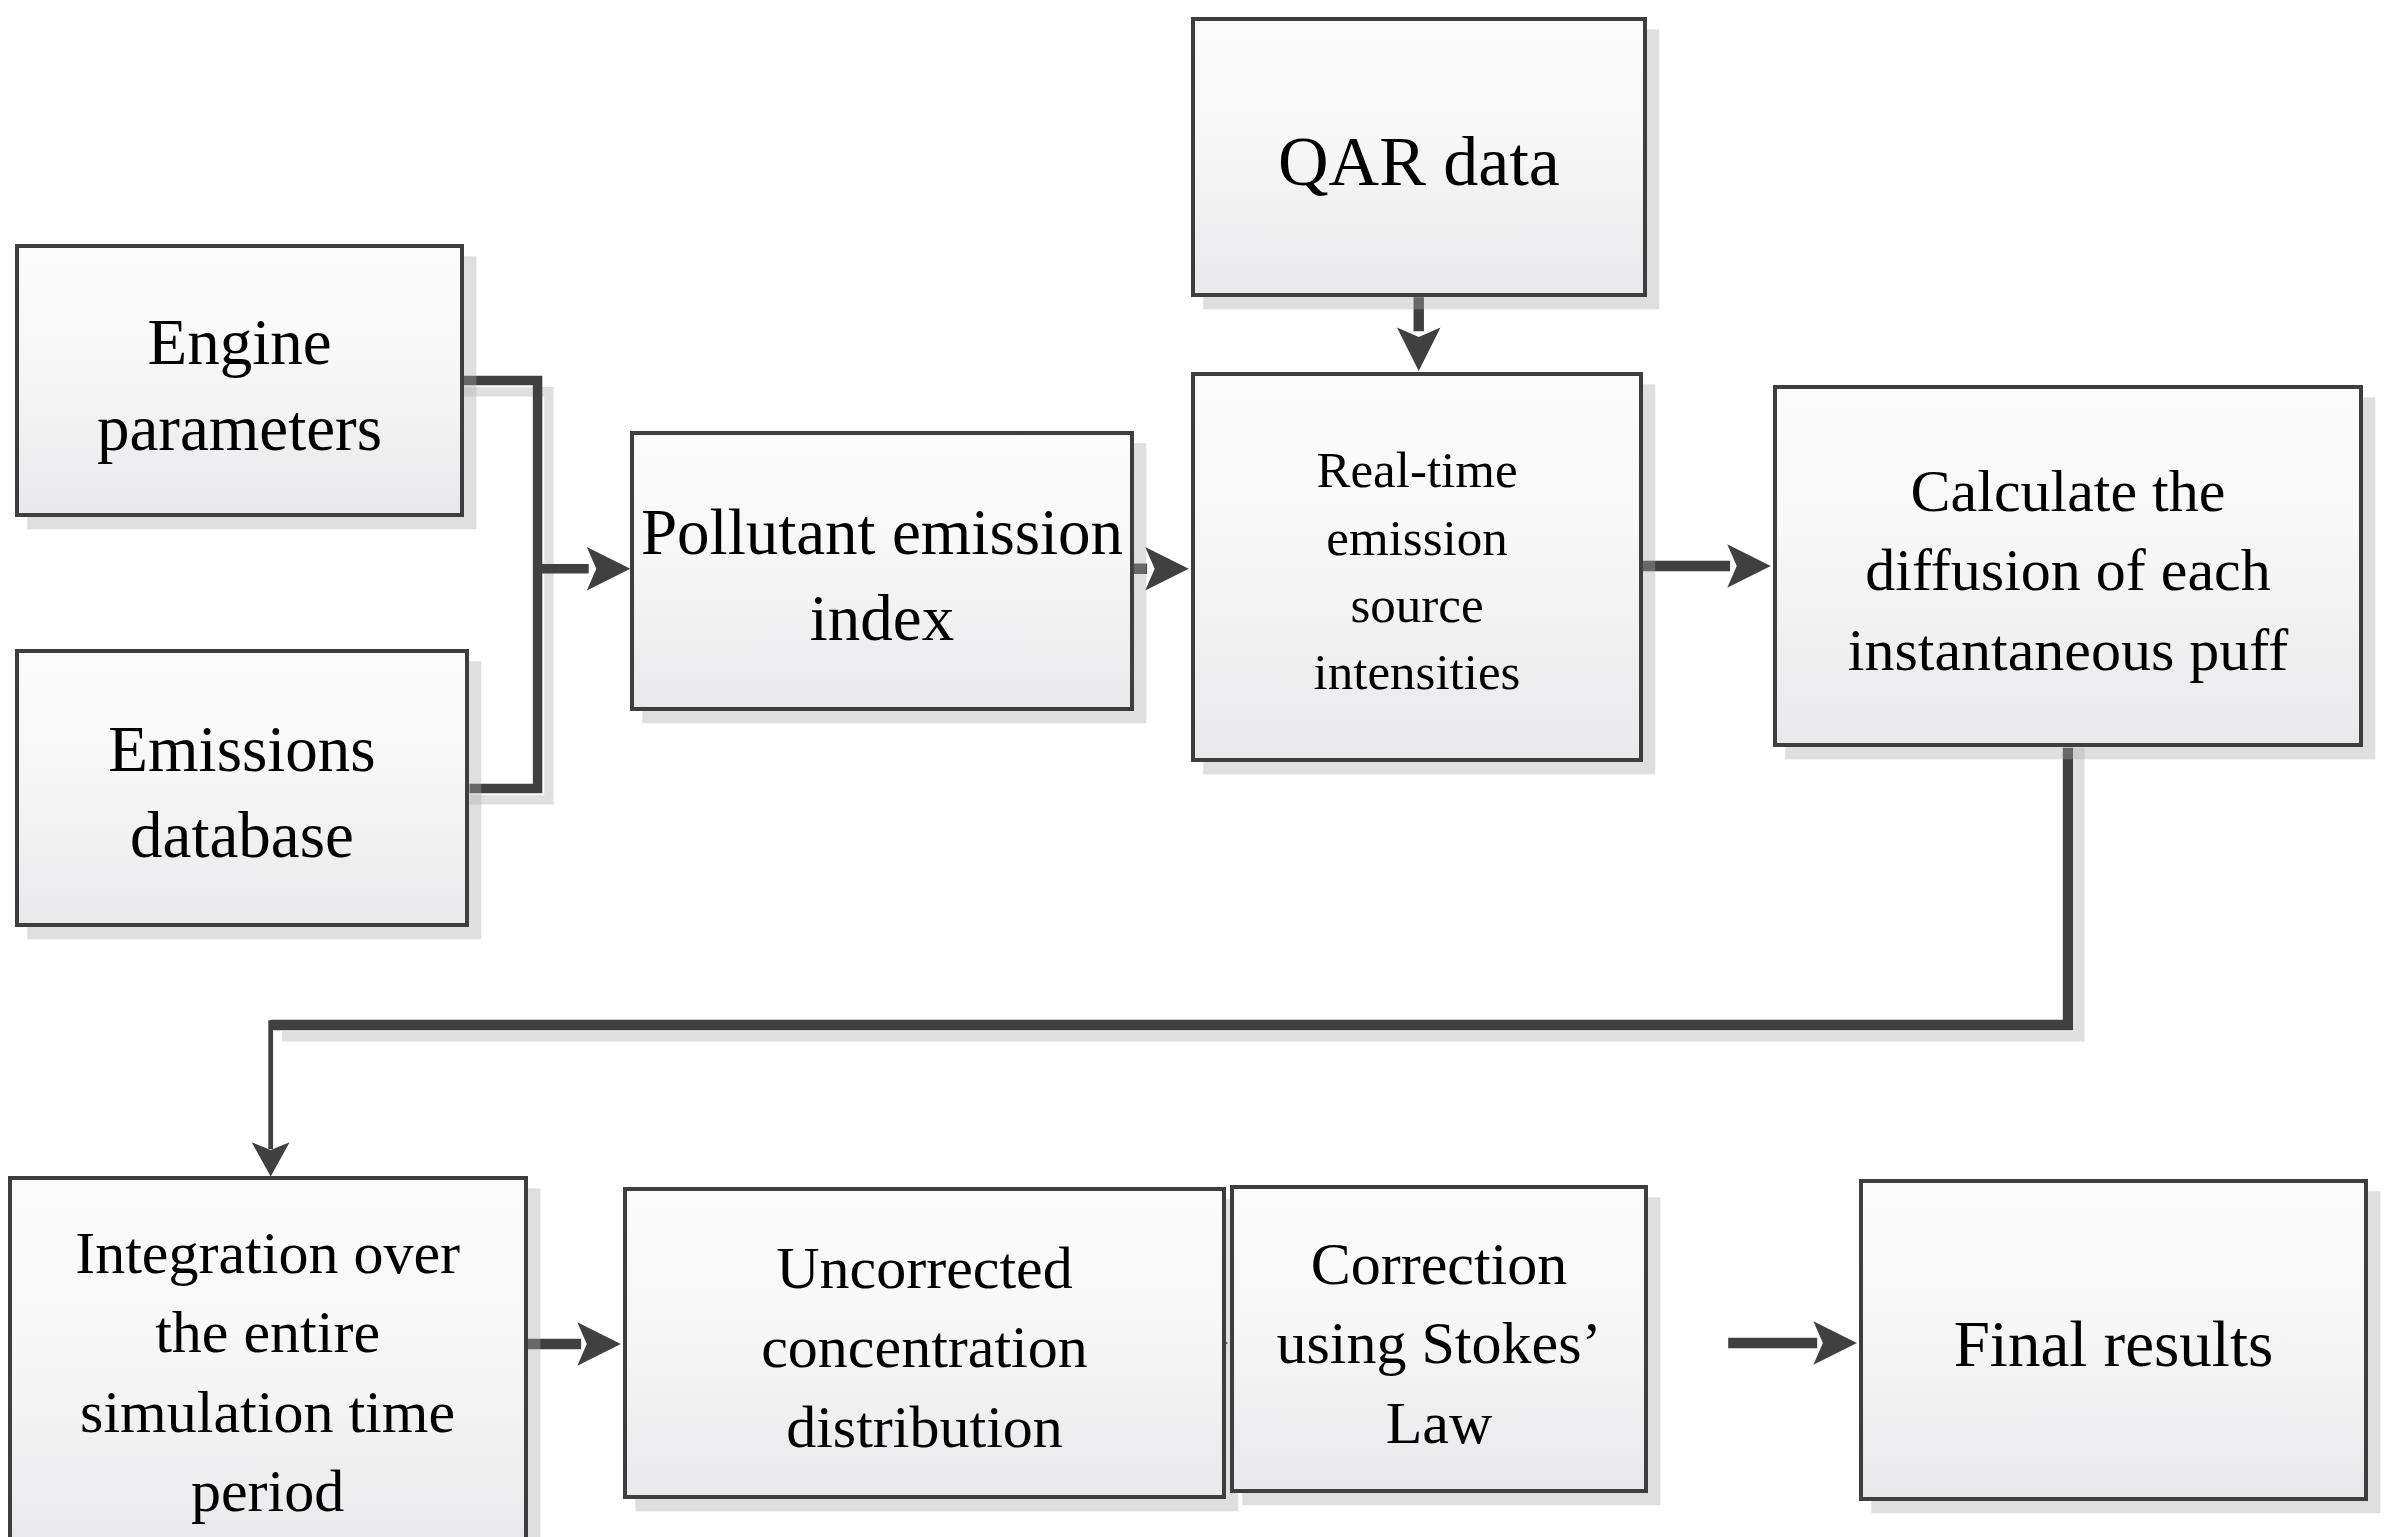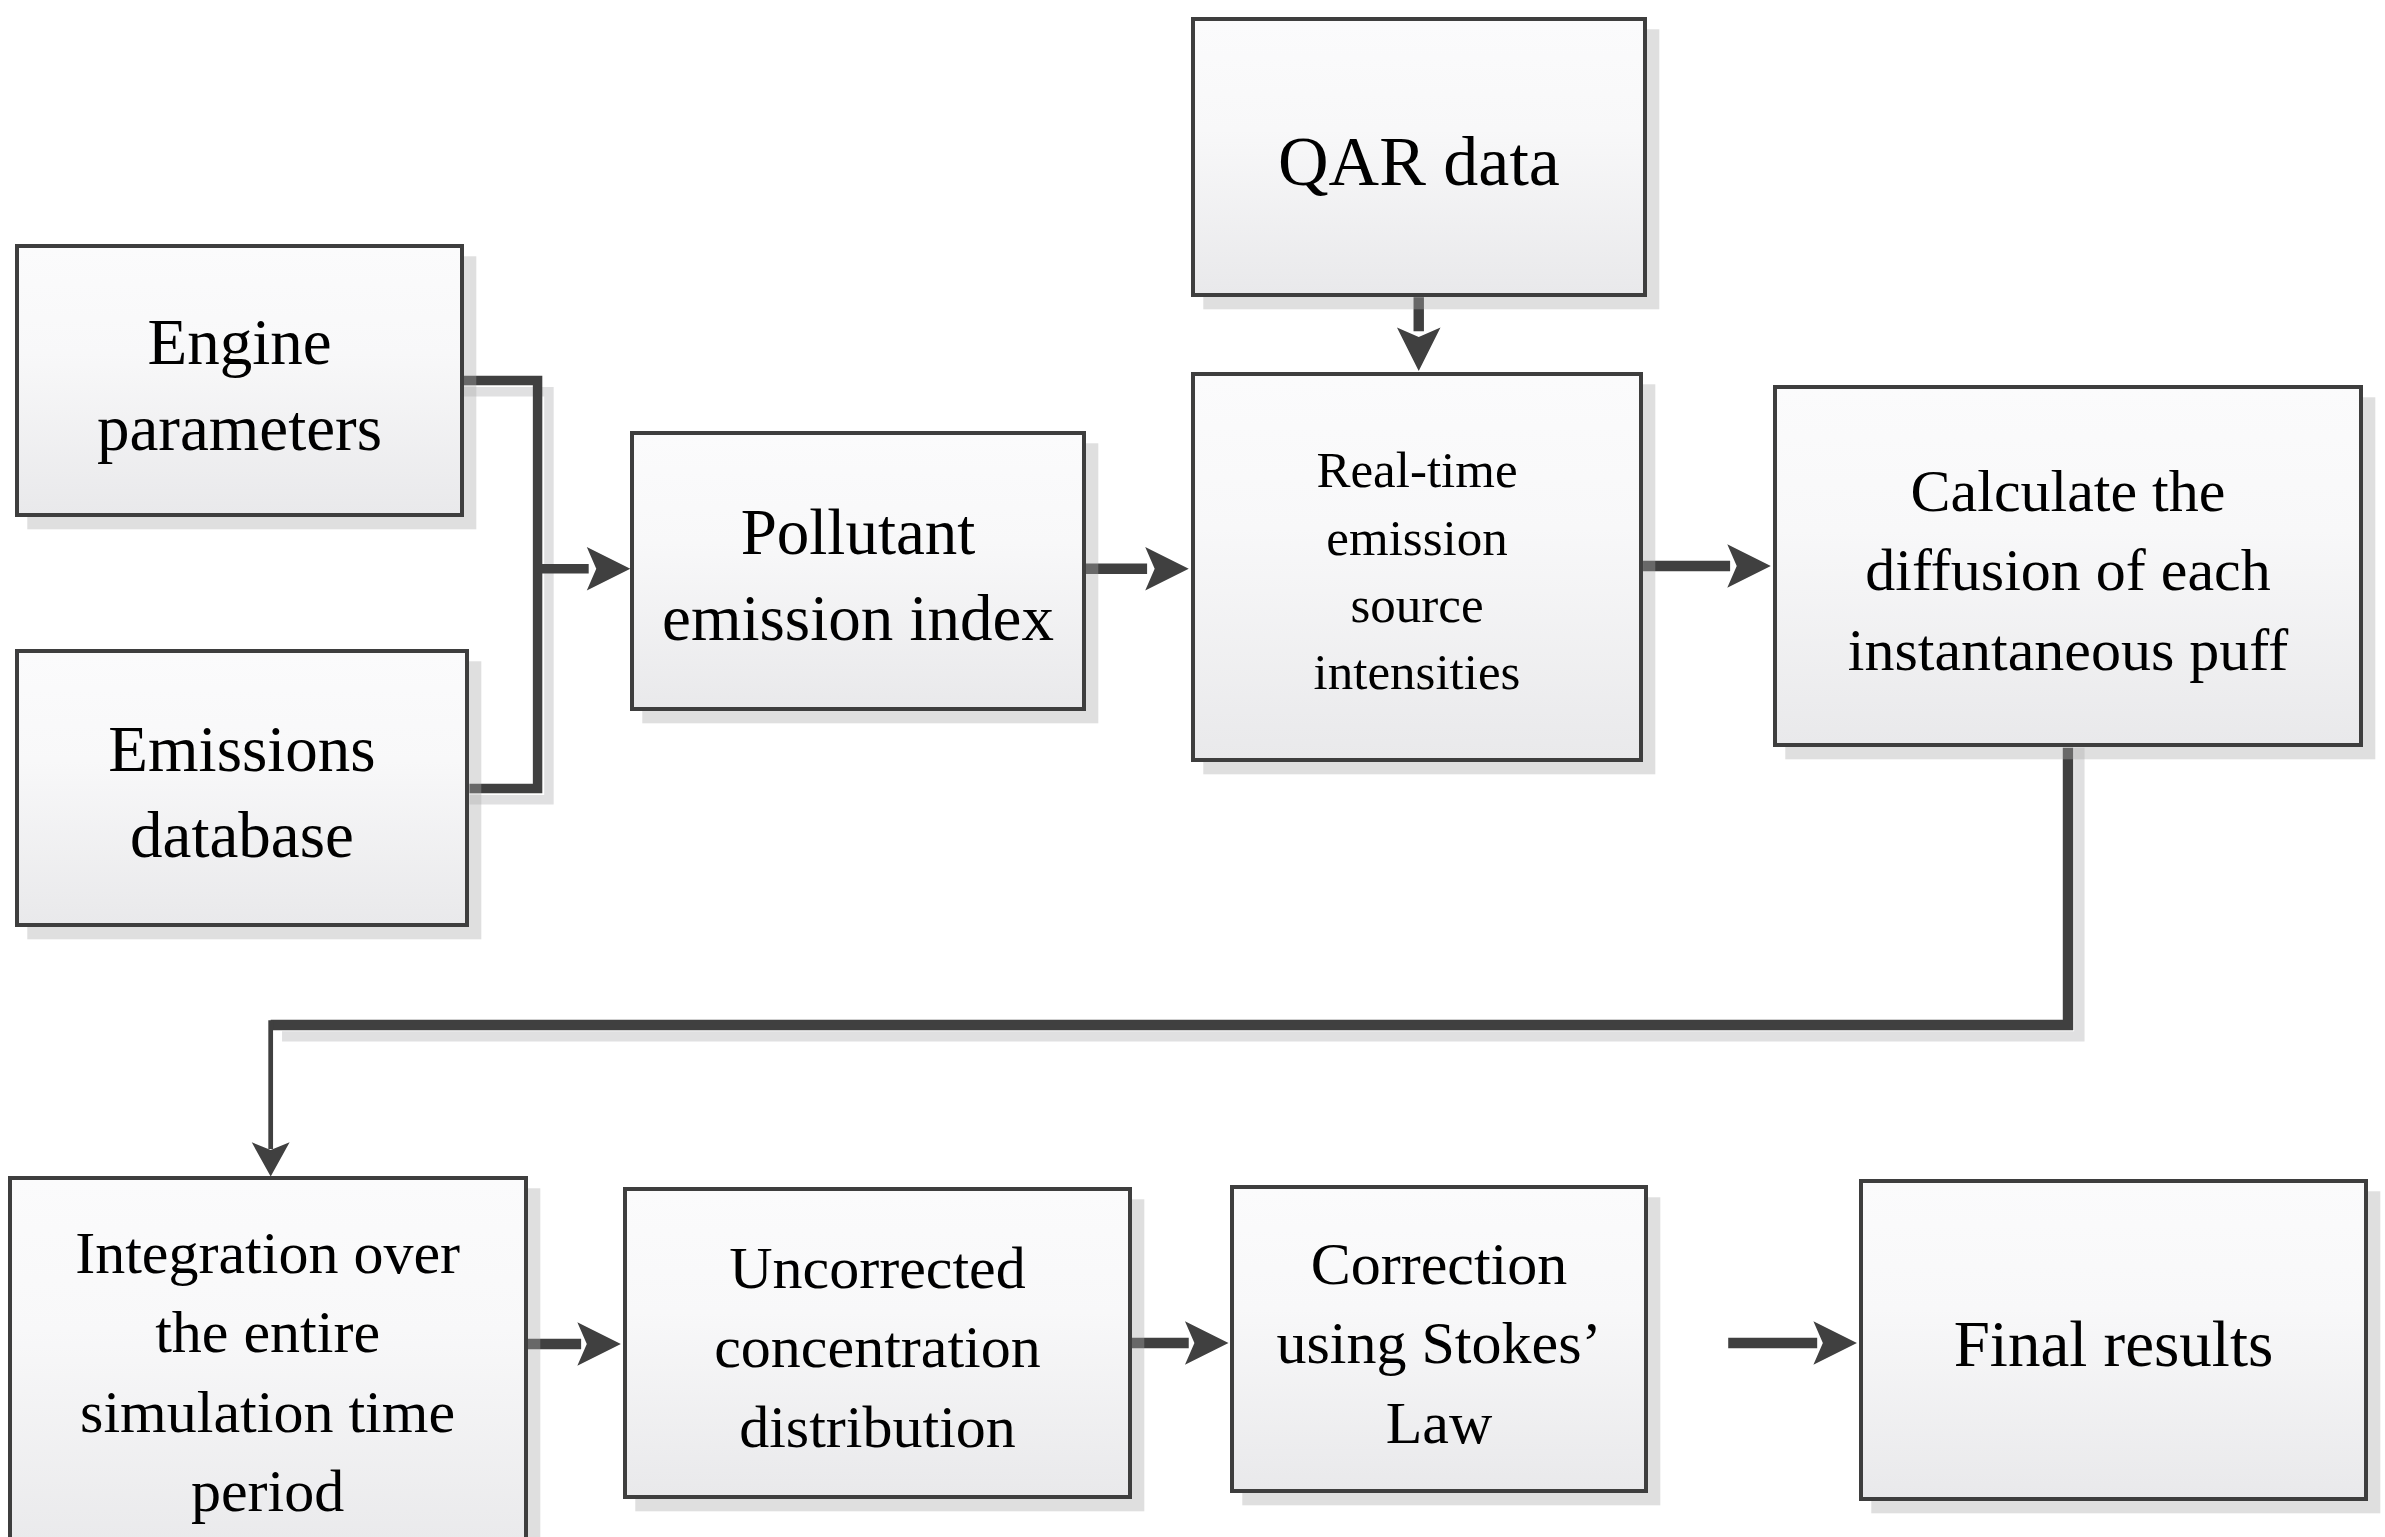--- a/index.html
+++ b/index.html
@@ -88,41 +88,41 @@
   </svg>
 
   <div class="node fs-69" style="left:15px;top:244px;width:449px;height:273px;">
     <span class="node-label">Engine parameters</span>
   </div>
 
   <div class="node fs-69" style="left:15px;top:649px;width:454px;height:278px;">
     <span class="node-label">Emissions database</span>
   </div>
 
-  <div class="node fs-69" style="left:630px;top:431px;width:456px;height:280px;">
+  <div class="node fs-69" style="left:630px;top:431px;width:504px;height:280px;">
     <span class="node-label">Pollutant emission index</span>
   </div>
 
   <div class="node fs-74" style="left:1191px;top:17px;width:456px;height:280px;">
     <span class="node-label">QAR data</span>
   </div>
 
   <div class="node fs-60" style="left:1191px;top:372px;width:452px;height:390px;">
     <span class="node-label w330">Real-time emission source intensities</span>
   </div>
 
   <div class="node fs-63" style="left:1773px;top:385px;width:590px;height:362px;">
     <span class="node-label w520">Calculate the diffusion of each instantaneous puff</span>
   </div>
 
   <div class="node fs-63" style="left:7.6px;top:1176px;width:520px;height:383px;">
     <span class="node-label w450">Integration over the entire simulation time period</span>
   </div>
 
-  <div class="node fs-63" style="left:623px;top:1187px;width:509px;height:312px;">
+  <div class="node fs-63" style="left:623px;top:1187px;width:603px;height:312px;">
     <span class="node-label">Uncorrected concentration distribution</span>
   </div>
 
   <div class="node fs-63" style="left:1230px;top:1185px;width:418px;height:308px;">
     <span class="node-label w400">Correction using Stokes’ Law</span>
   </div>
 
   <div class="node fs-69" style="left:1859px;top:1179px;width:509px;height:322px;">
     <span class="node-label">Final results</span>
   </div>

